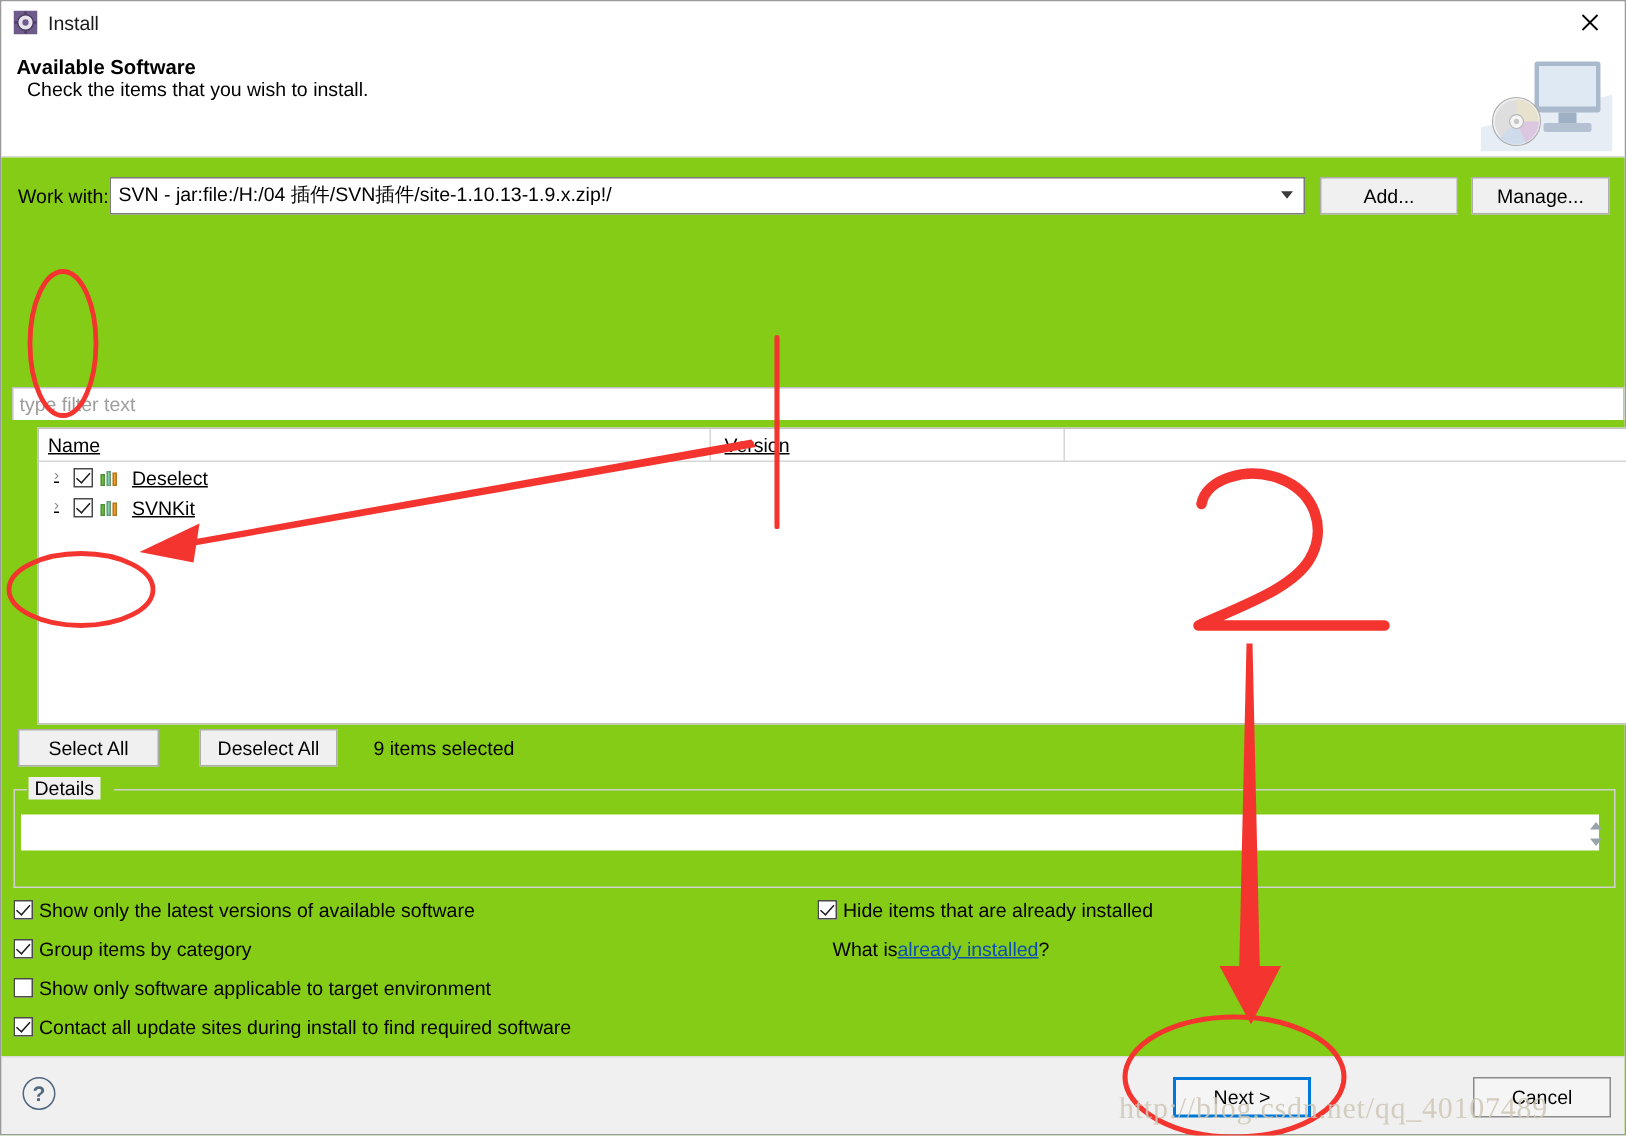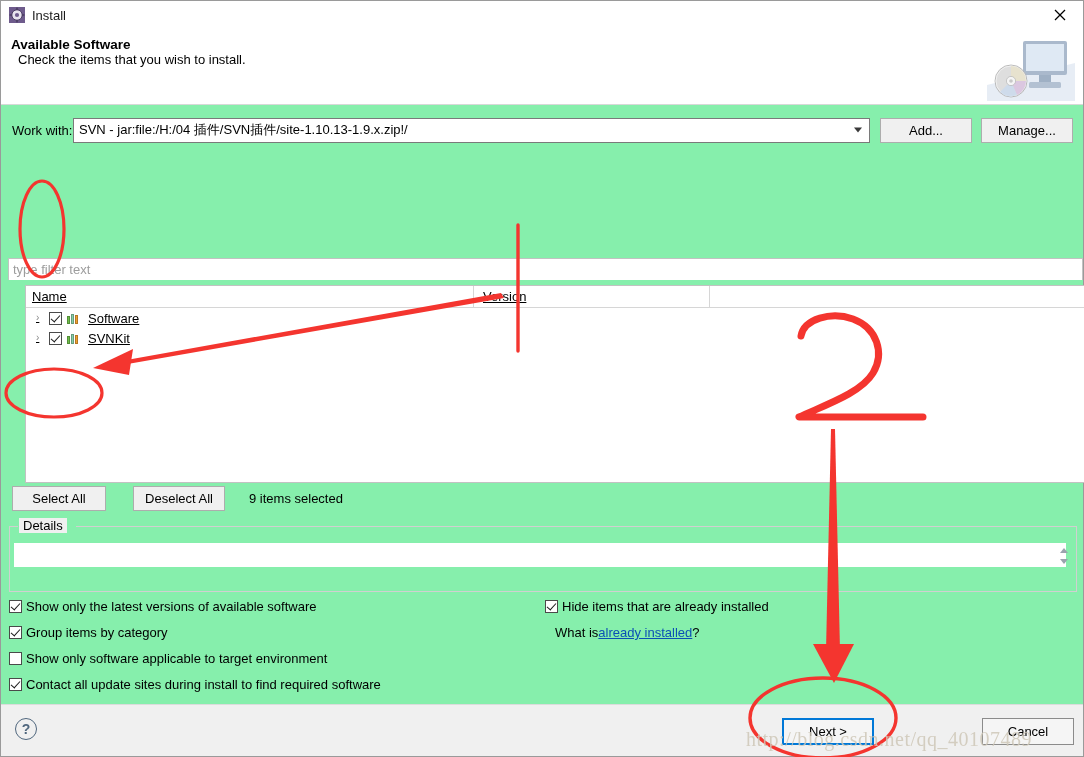--- a/index.html
+++ b/index.html
@@ -82,21 +82,21 @@
   #header-image {
     position: absolute;
     right: 8px; top: 4px;
     width: 88px; height: 68px;
   }
 
   
   #body {
     flex: 1 1 auto;
     position: relative;
-    background: #86efac;
+    background: #84cc16;
     padding: 0;
   }
 
   
   #workwith-row {
     position: absolute;
     left: 0; top: 10px;
     width: 1084px; height: 30px;
     display: flex;
     align-items: center;
@@ -481,21 +481,21 @@
         <div class="col col-ver">Version</div>
       </div>
       <div class="tree-row">
         <span class="twisty">›</span>
         <span class="cbx checked"></span>
         <span class="cat-icon">
             <i class="b1"></i>
             <i class="b2"></i>
             <i class="b3"></i>
           </span>
-        <span class="label">Software</span>
+        <span class="label">Deselect</span>
       </div>
       <div class="tree-row">
         <span class="twisty">›</span>
         <span class="cbx checked"></span>
         <span class="cat-icon">
             <i class="b1"></i>
             <i class="b2"></i>
             <i class="b3"></i>
           </span>
         <span class="label">SVNKit</span>

